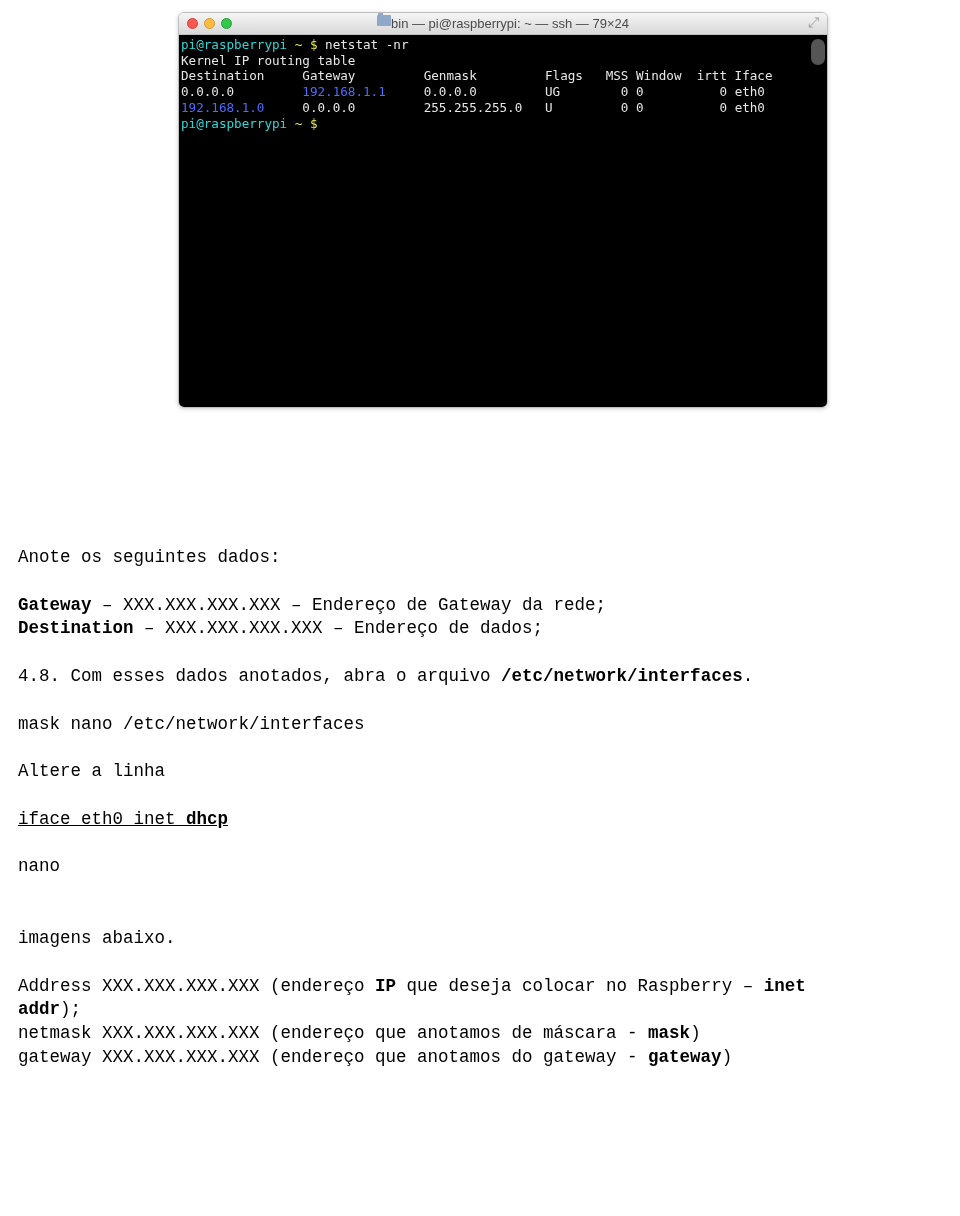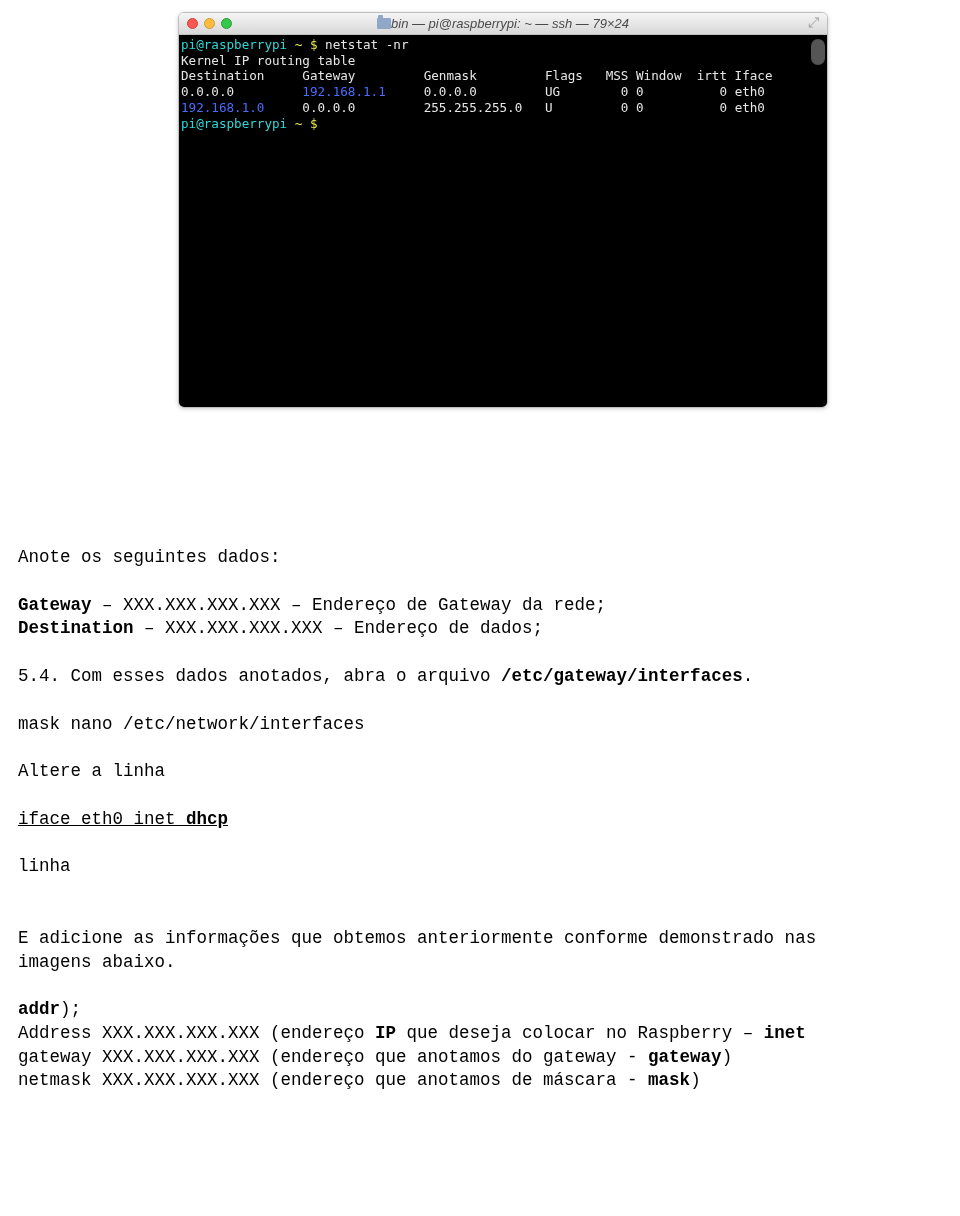--- a/index.html
+++ b/index.html
@@ -50,23 +50,22 @@
     .title-center {
       position: absolute;
       left: 0;
       right: 0;
       text-align: center;
       font-family: "Lucida Grande", -apple-system, sans-serif;
       font-size: 13px;
       color: #4a4a4a;
       pointer-events: none;
       display: flex;
-      align-items: center;
+      align-items: flex-start;
       justify-content: center;
-      font-style: italic;
     }
     .folder-icon {
       width: 14px;
       height: 11px;
       background: #8fa8c8;
       border-radius: 1px;
       display: inline-block;
       position: relative;
     }
     .folder-icon::before {
@@ -154,31 +153,30 @@
     <div class="scrollbar-thumb"></div>
   </div>
 </div>
 
 <div class="document">
   <p>Anote os seguintes dados:</p>
   <div class="gap-sm"></div>
   <p><span class="b">Gateway</span><span> – XXX.XXX.XXX.XXX – Endereço de Gateway da rede;</span></p>
   <p><span class="b">Destination</span><span> – XXX.XXX.XXX.XXX – Endereço de dados;</span></p>
   <div class="gap-sm"></div>
-  <p><span>5.4. Com esses dados anotados, abra o arquivo </span><span class="b">/etc/gateway/interfaces</span><span>.</span></p>
+  <p><span>4.8. Com esses dados anotados, abra o arquivo </span><span class="b">/etc/network/interfaces</span><span>.</span></p>
   <div class="gap-sm"></div>
   <p>mask nano /etc/network/interfaces</p>
   <div class="gap-sm"></div>
   <p>Altere a linha</p>
   <div class="gap-sm"></div>
   <p><span class="u">iface eth0 inet </span><span class="u b">dhcp</span></p>
   <div class="gap-sm"></div>
-  <p>linha</p>
+  <p>nano</p>
   <div class="gap-sm"></div>
   <div class="gap-sm"></div>
-  <p>E adicione as informações que obtemos anteriormente conforme demonstrado nas</p>
   <p>imagens abaixo.</p>
   <div class="gap-sm"></div>
+  <p><span>Address XXX.XXX.XXX.XXX (endereço </span><span class="b">IP</span><span> que deseja colocar no Raspberry – </span><span class="b">inet</span></p>
   <p><span class="b">addr</span><span>);</span></p>
-  <p><span>Address XXX.XXX.XXX.XXX (endereço </span><span class="b">IP</span><span> que deseja colocar no Raspberry – </span><span class="b">inet</span></p>
+  <p><span>netmask XXX.XXX.XXX.XXX (endereço que anotamos de máscara - </span><span class="b">mask</span><span>)</span></p>
   <p><span>gateway XXX.XXX.XXX.XXX (endereço que anotamos do gateway - </span><span class="b">gateway</span><span>)</span></p>
-  <p><span>netmask XXX.XXX.XXX.XXX (endereço que anotamos de máscara - </span><span class="b">mask</span><span>)</span></p>
 </div>
 
 </body></html>

